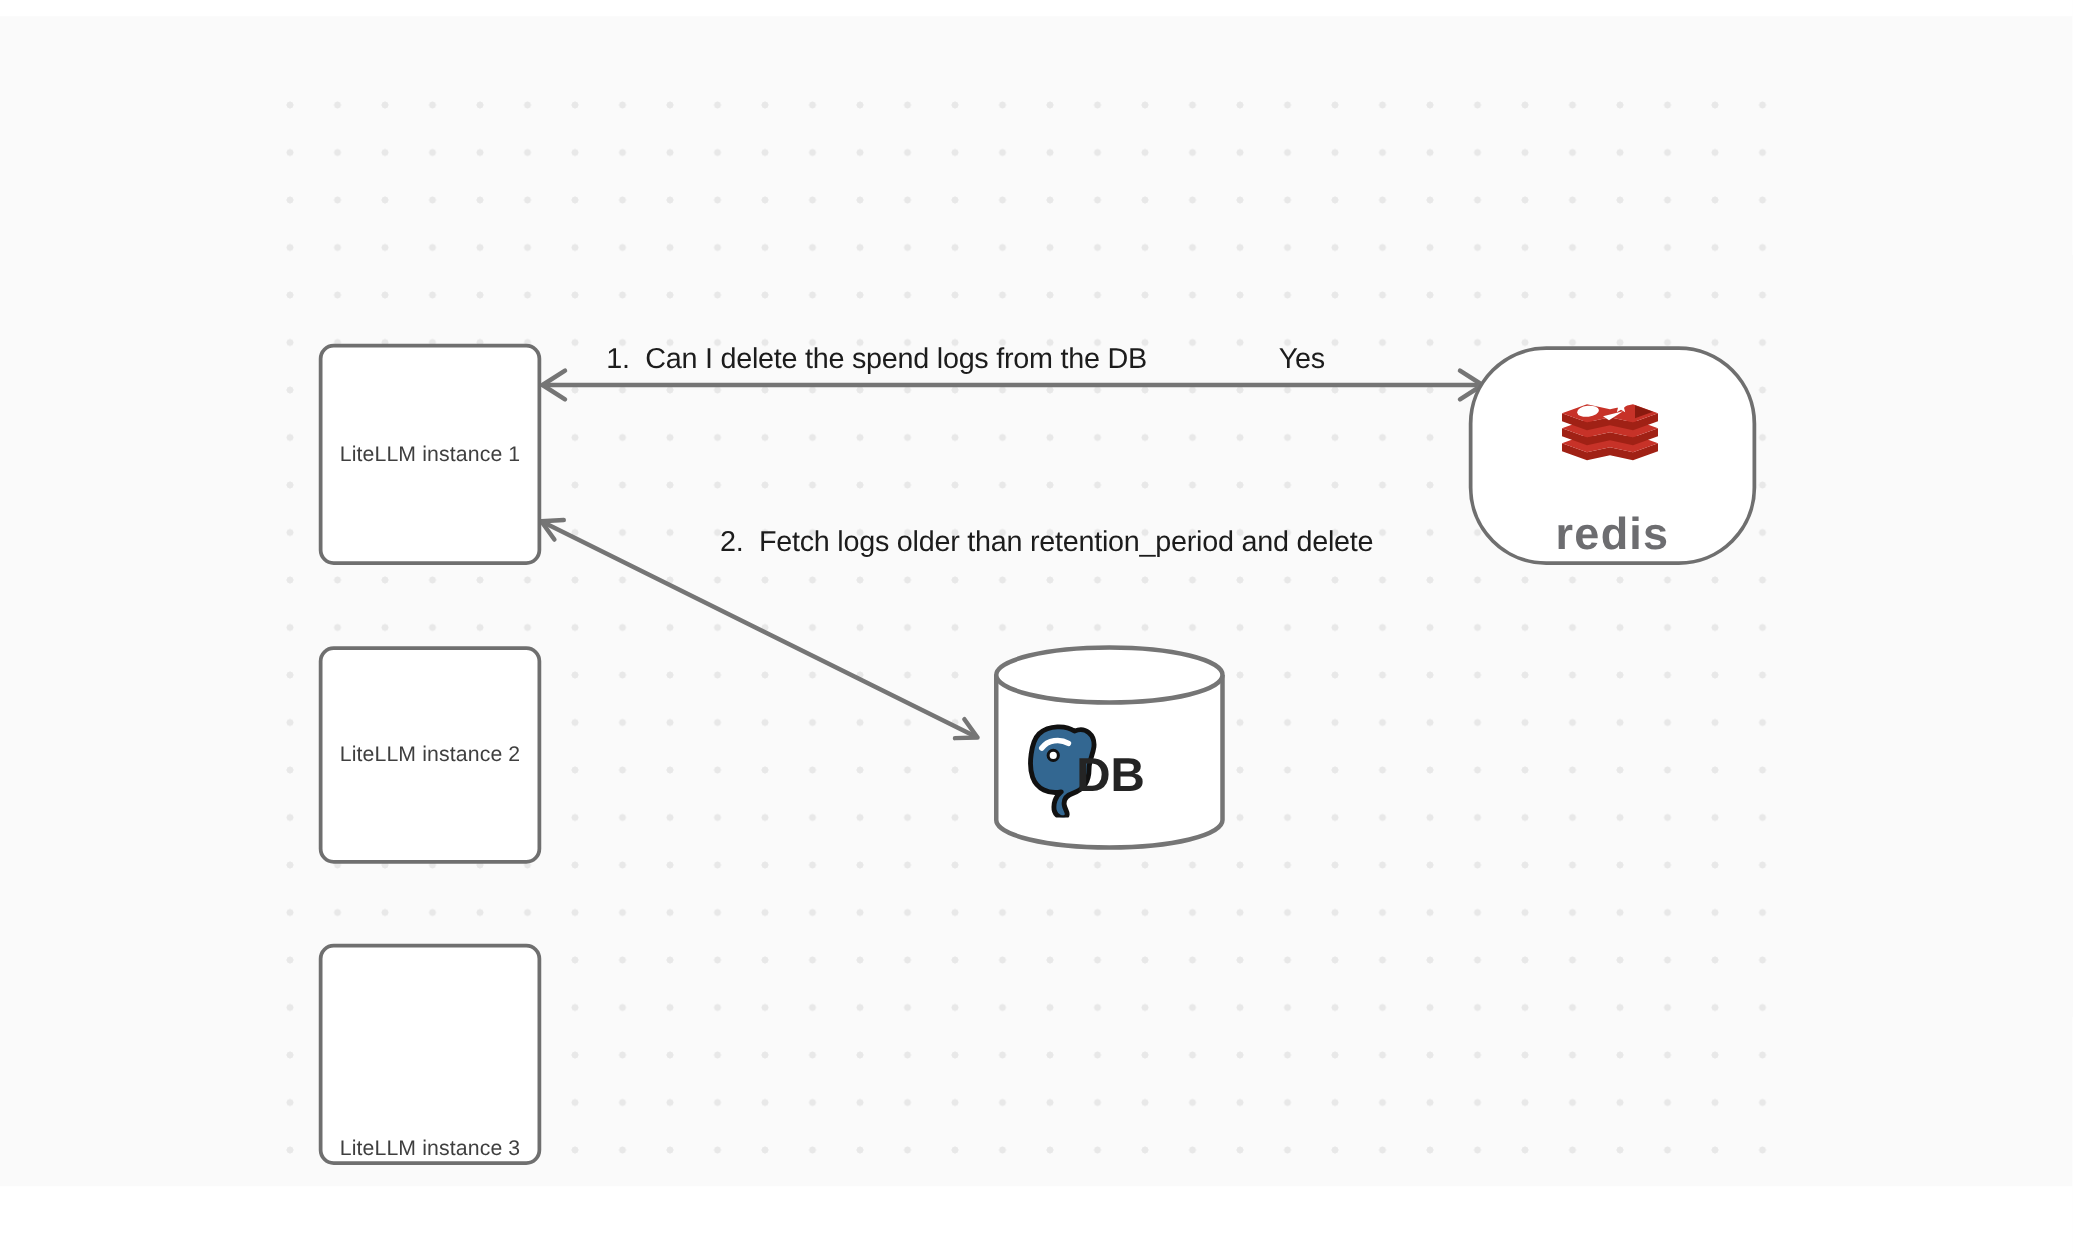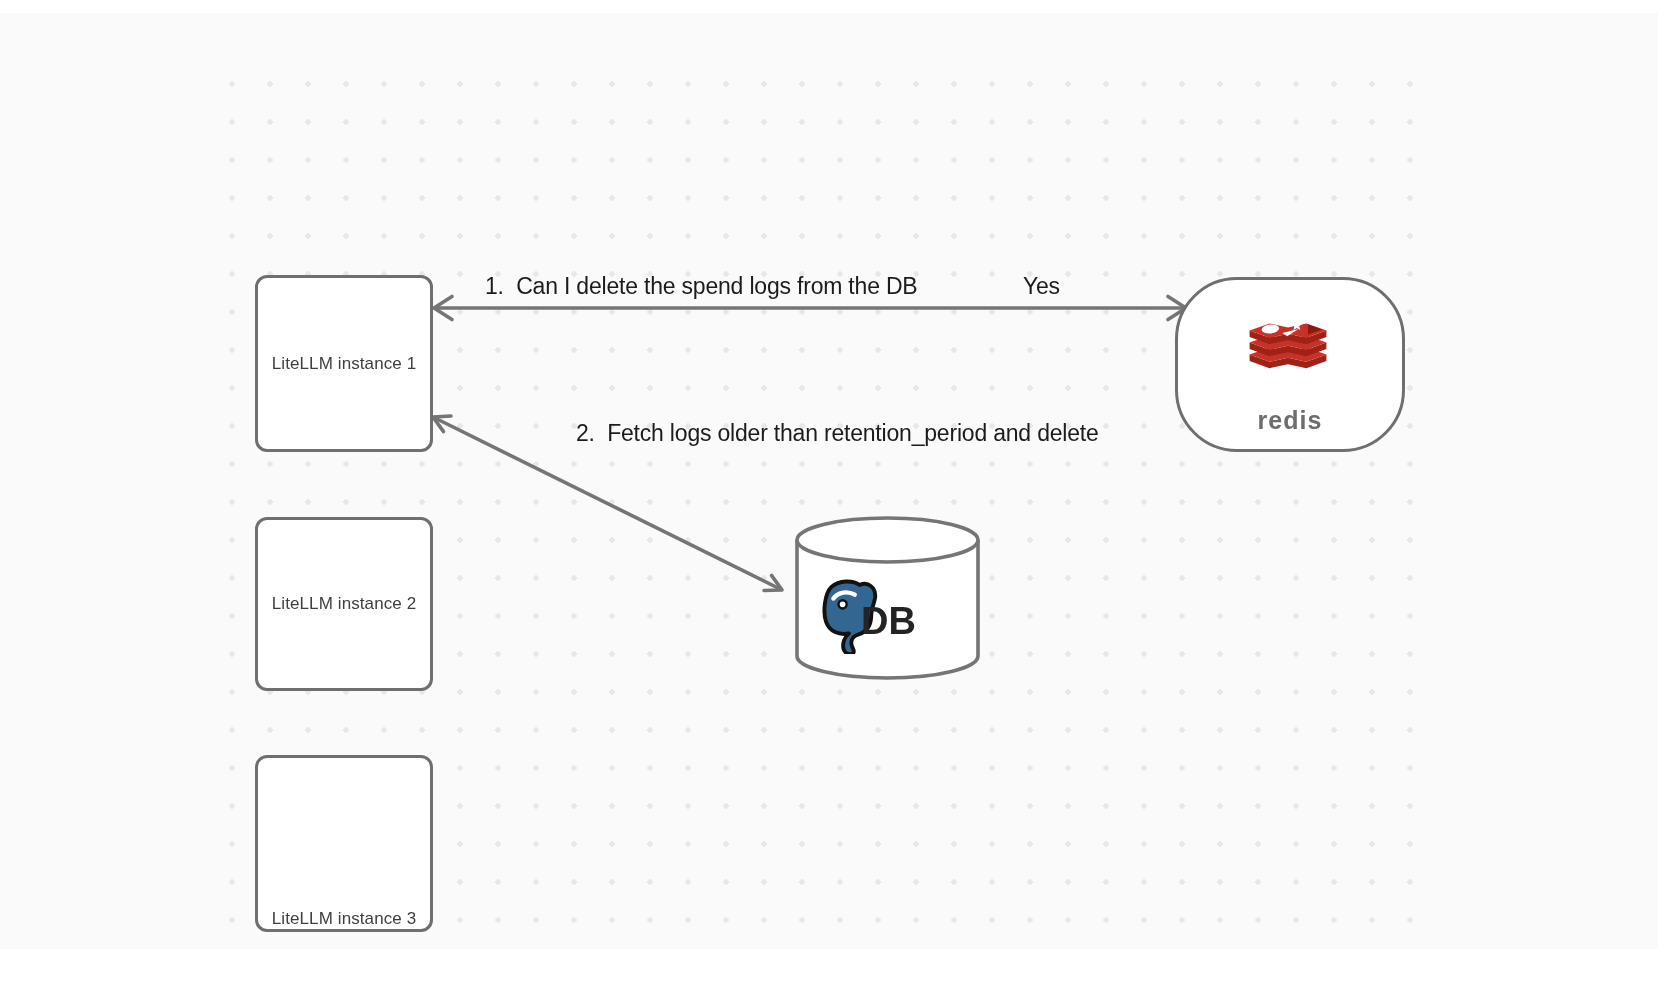--- a/index.html
+++ b/index.html
@@ -14,21 +14,21 @@
               border:3px solid #6f6f6f; border-radius:12px;
               display:flex; align-items:center; justify-content:center;
               color:#3f3f3f; font-size:17px; letter-spacing:0.1px; }
   #box1 { left:255px; top:275px; height:177px; }
   #box2 { left:255px; top:517px; height:174px; }
   #box3 { left:255px; top:755px; height:177px;align-items:flex-end; }
   .redis-box { position:absolute; left:1175px; top:277px; width:230px; height:175px;
                background:#ffffff; border:3px solid #6f6f6f; border-radius:62px; }
   .redis-stack { position:absolute; left:1248px; top:313px; width:80px; height:64px; }
   .redis-word { position:absolute; left:1175px; top:406px; width:230px; text-align:center;
-                font-size:25px; font-weight:700; color:#6d6d70; letter-spacing:1px; }
+                font-size:36px; font-weight:700; color:#6d6d70; letter-spacing:1px; }
   .edge-label { position:absolute; font-size:23px; font-weight:400; color:#1c1c1c;
                 white-space:pre; letter-spacing:-0.2px; }
   #label1 { left:485px; top:273px; }
   #label1-yes { left:1023px; top:273px; }
   #label2 { left:576px; top:420px; }
   .arrow-layer { position:absolute; left:0; top:0; width:1658px; height:1003px;
                  pointer-events:none; }
   .cylinder { position:absolute; left:790px; top:508px; width:195px; height:180px; }
   .pg-elephant { position:absolute; left:812px; top:578px; width:68px; height:76px; }
   .db-label { position:absolute; left:840px; top:600px; font-size:38px;

